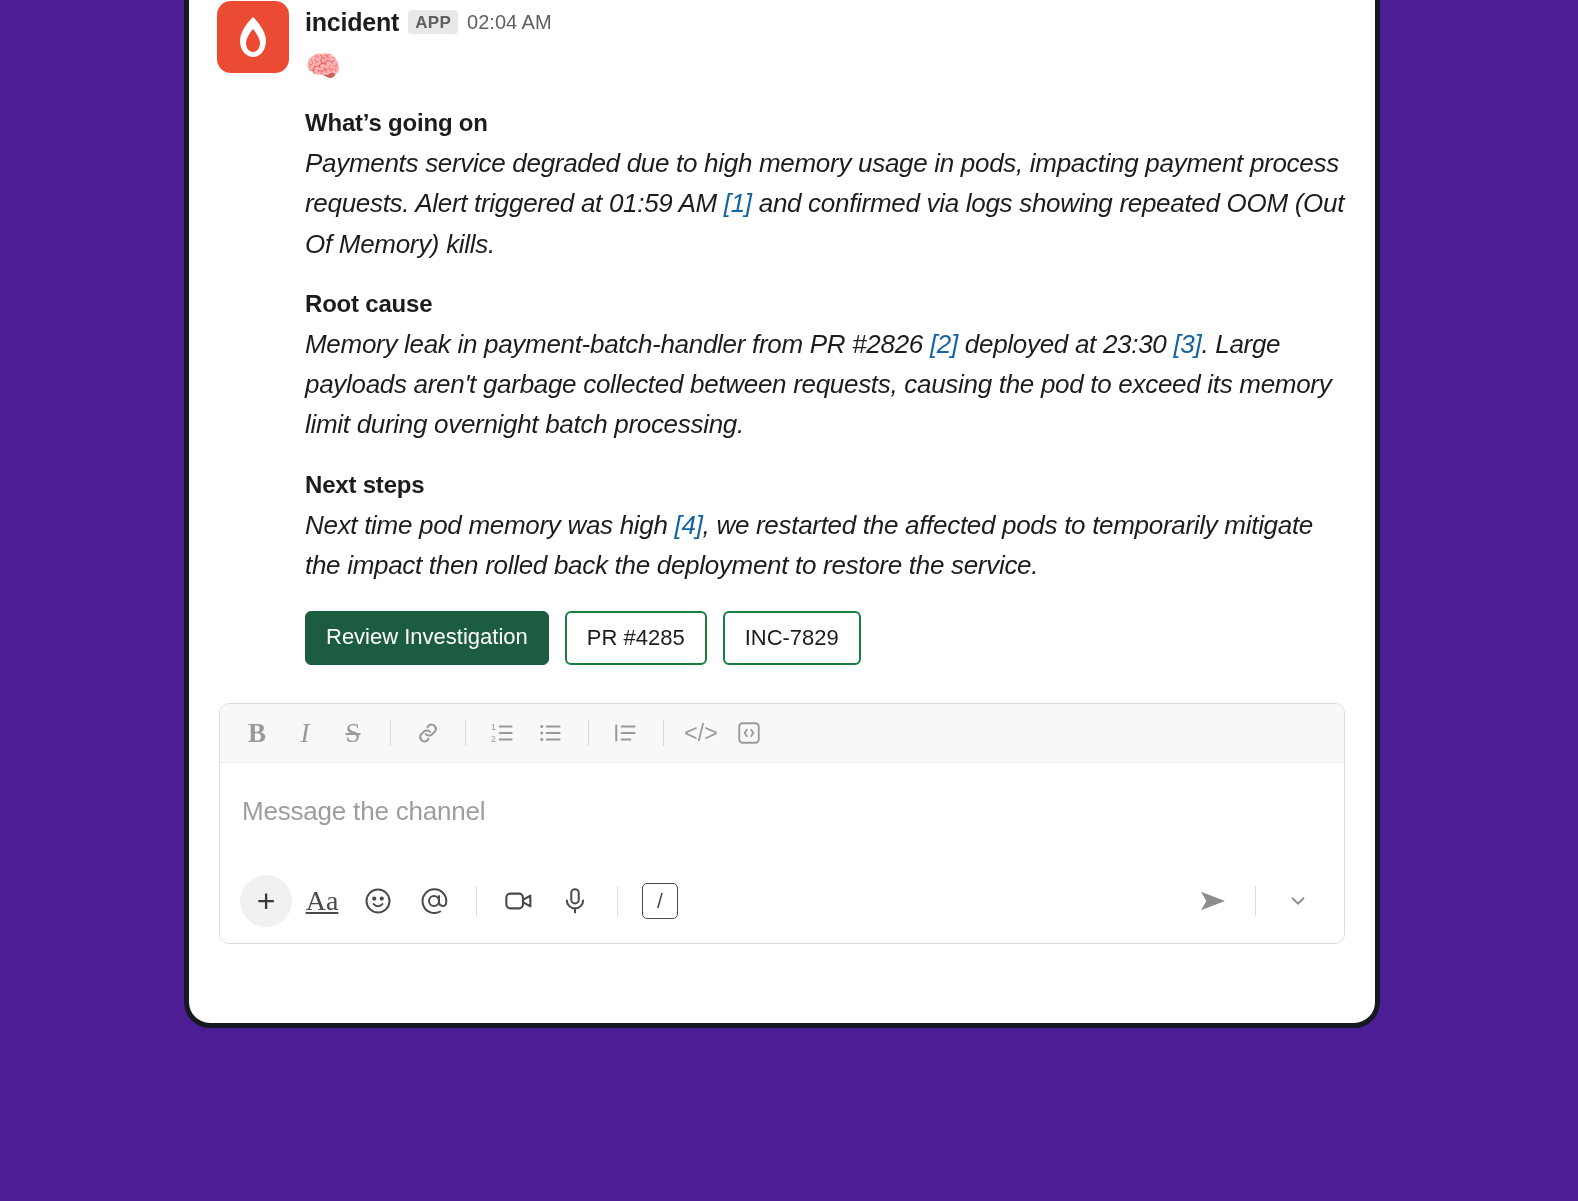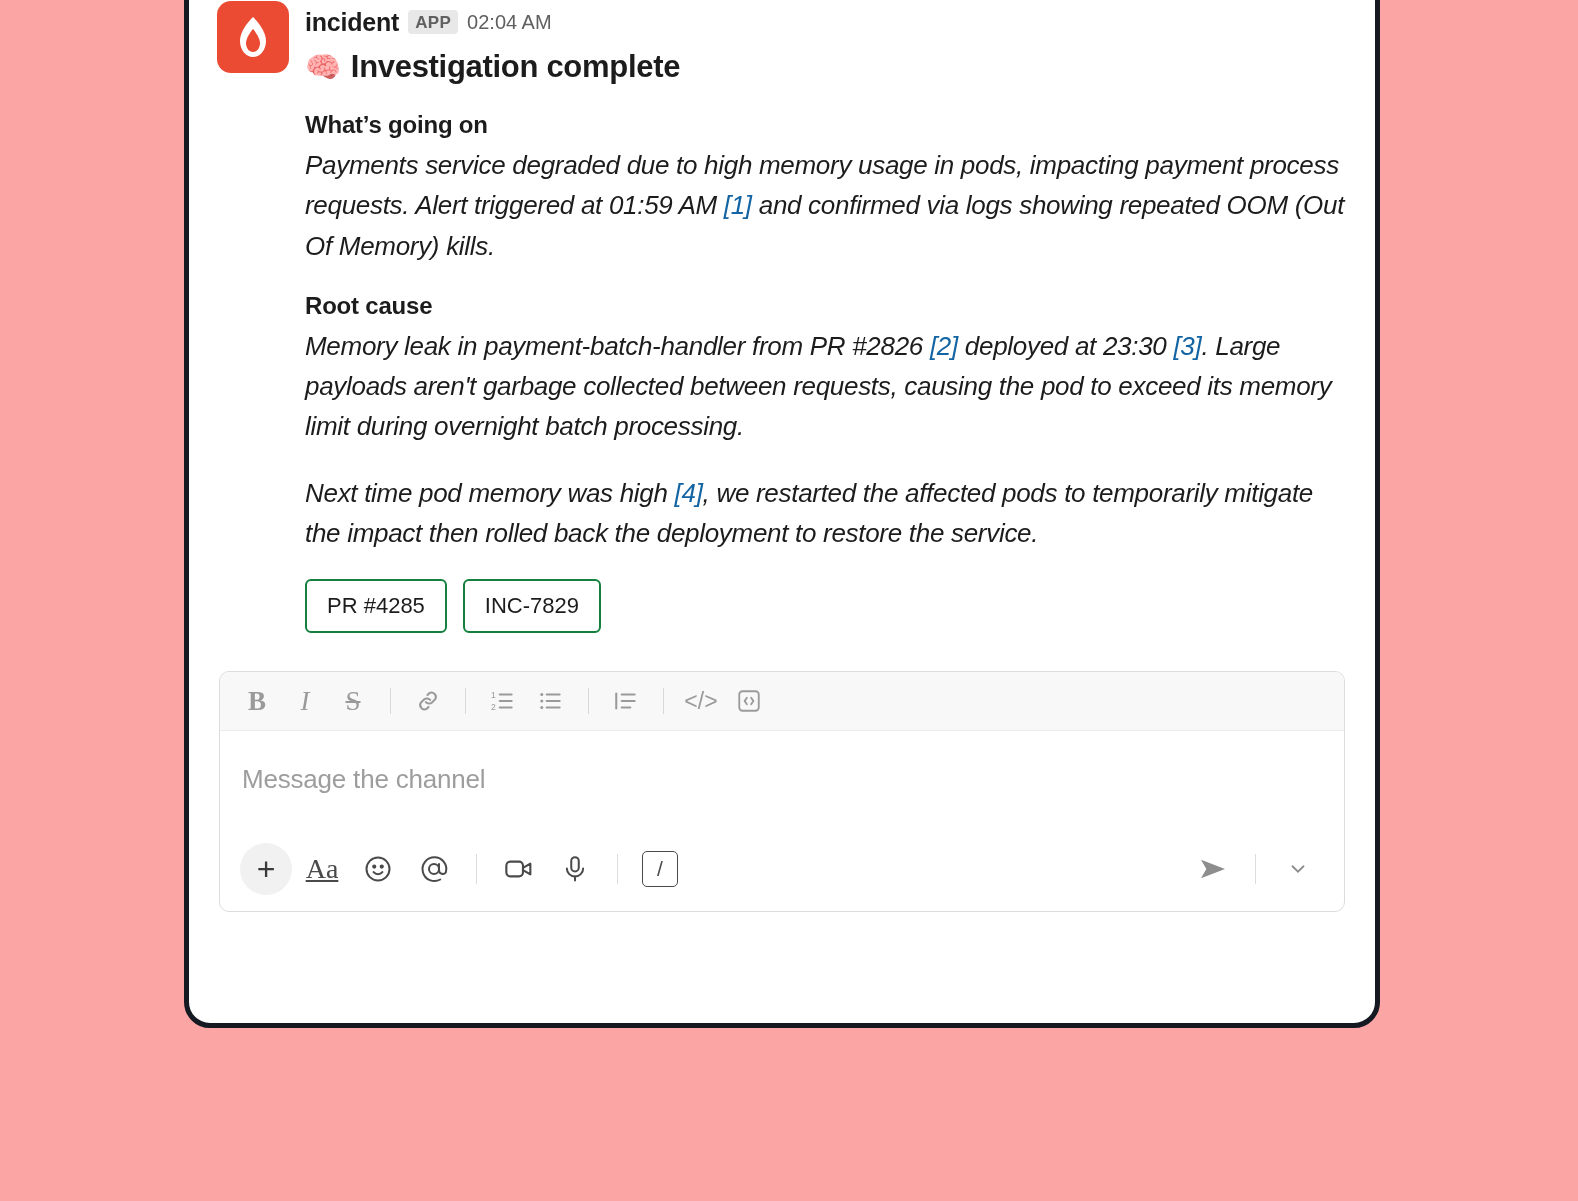--- a/index.html
+++ b/index.html
@@ -9,21 +9,21 @@
     width: 1578px;
     height: 1201px;
     overflow: hidden;
     font-family: "Liberation Sans", sans-serif;
   }
 
   #root {
     position: relative;
     width: 1578px;
     height: 1201px;
-    background: #fca5a5;
+    background: #4c1d95;
   }
 
   
   .window {
     position: absolute;
     left: 184px;
     top: -12px;
     width: 1196px;
     height: 1040px;
     background: #ffffff;
@@ -269,44 +269,45 @@
 
         <div class="msg-body">
           <div class="msg-header">
             <span class="sender">incident</span>
             <span class="app-badge">APP</span>
             <span class="timestamp">02:04 AM</span>
           </div>
 
           <div class="title">
             <span class="emoji">🧠</span>
-            <span>Investigation complete</span>
           </div>
 
           <div class="section">
             <div class="section-head">What’s going on</div>
             <div class="section-text">
               <span>Payments service degraded due to high memory usage in pods, impacting payment process requests. Alert triggered at 01:59 AM </span><span class="ref">[1]</span><span> and confirmed via logs showing repeated OOM (Out Of Memory) kills.</span>
             </div>
           </div>
 
           <div class="section">
             <div class="section-head">Root cause</div>
             <div class="section-text">
               <span>Memory leak in payment-batch-handler from PR #2826 </span><span class="ref">[2]</span><span> deployed at 23:30 </span><span class="ref">[3]</span><span>. Large payloads aren't garbage collected between requests, causing the pod to exceed its memory limit during overnight batch processing.</span>
             </div>
           </div>
 
           <div class="section">
+            <div class="section-head">Next steps</div>
             <div class="section-text">
               <span>Next time pod memory was high </span><span class="ref">[4]</span><span>, we restarted the affected pods to temporarily mitigate the impact then rolled back the deployment to restore the service.</span>
             </div>
           </div>
 
           <div class="actions">
+            <div class="btn btn-primary">Review Investigation</div>
             <div class="btn btn-secondary">PR #4285</div>
             <div class="btn btn-secondary">INC-7829</div>
           </div>
         </div>
       </div>
 
       <div class="composer">
 
         <div class="composer-toolbar">
           <div class="tb-btn bold">B</div>

